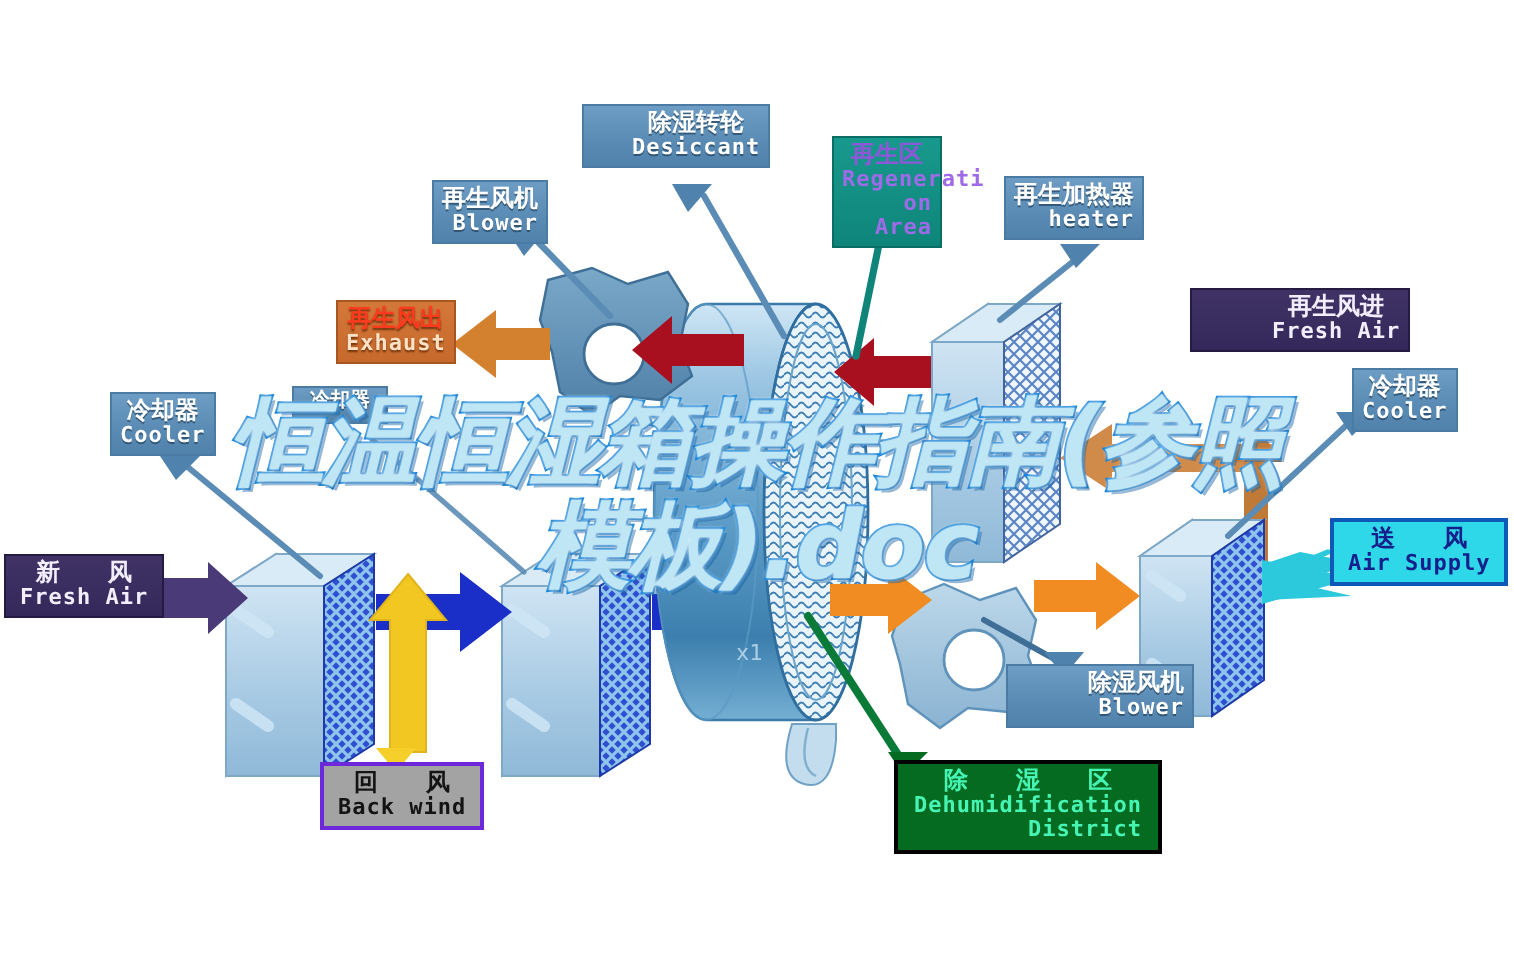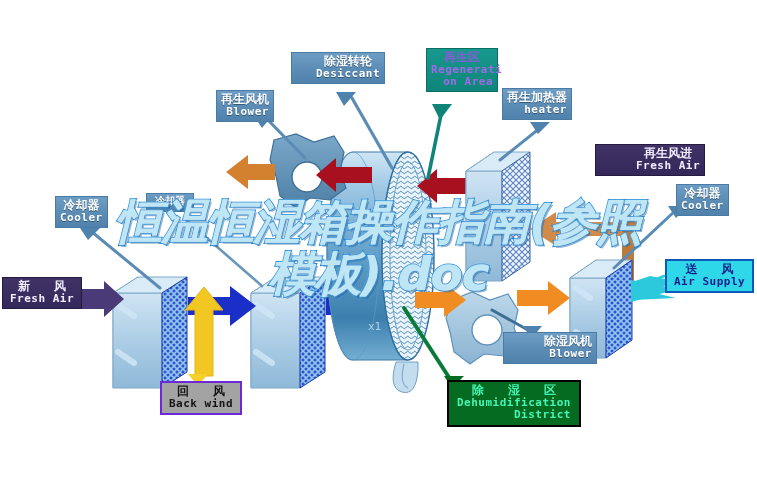--- a/index.html
+++ b/index.html
@@ -326,36 +326,40 @@
   <div class="label-box c-blue" style="left:291px;top:52px;padding-left:24px;">
     <span class="cn">除湿转轮</span>
     <span class="en">Desiccant</span>
   </div>
 
   <div class="label-box c-blue" style="left:216px;top:90px;">
     <span class="cn">再生风机</span>
     <span class="en">Blower</span>
   </div>
 
-  <div class="label-box c-teal" style="left:416px;top:48px;width:72px;white-space:normal;margin-left:10px;">
+  <div class="label-box c-teal" style="left:416px;top:68px;width:55px;white-space:normal;">
     <span class="cn">再生区</span>
     <span class="en">Regenerati</span>
     <span class="en">on Area</span>
   </div>
 
   <div class="label-box c-blue" style="left:502px;top:88px;">
     <span class="cn">再生加热器</span>
     <span class="en">heater</span>
   </div>
 
   <div class="label-box c-purple" style="left:595px;top:144px;">
     <span class="cn">再生风进</span>
     <span class="en">Fresh Air</span>
   </div>
 
+  <div class="label-box c-orange" style="left:168px;top:150px;">
+    <span class="cn">再生风出</span>
+    <span class="en">Exhaust</span>
+  </div>
 
   <div class="label-box c-blue" style="left:55px;top:196px;">
     <span class="cn">冷却器</span>
     <span class="en">Cooler</span>
   </div>
 
   <div class="label-box c-blue c-small" style="left:146px;top:193px;padding:2px 8px 4px 8px;">
     <span class="cn">冷却器</span>
   </div>
 

